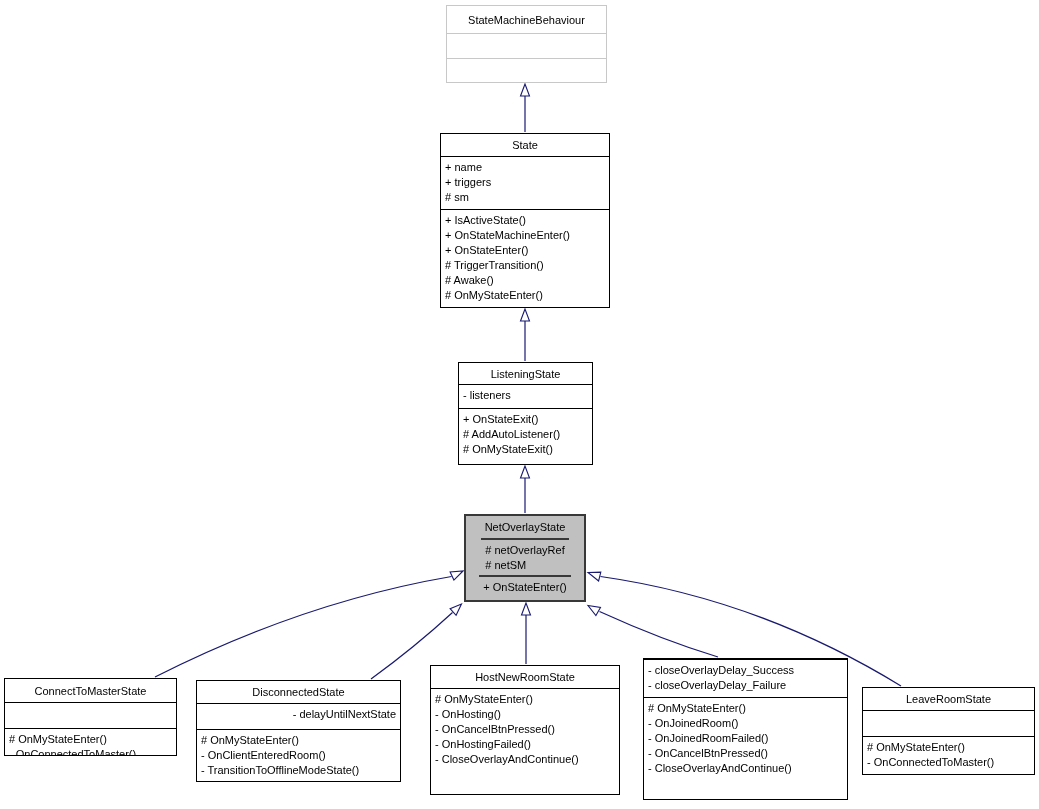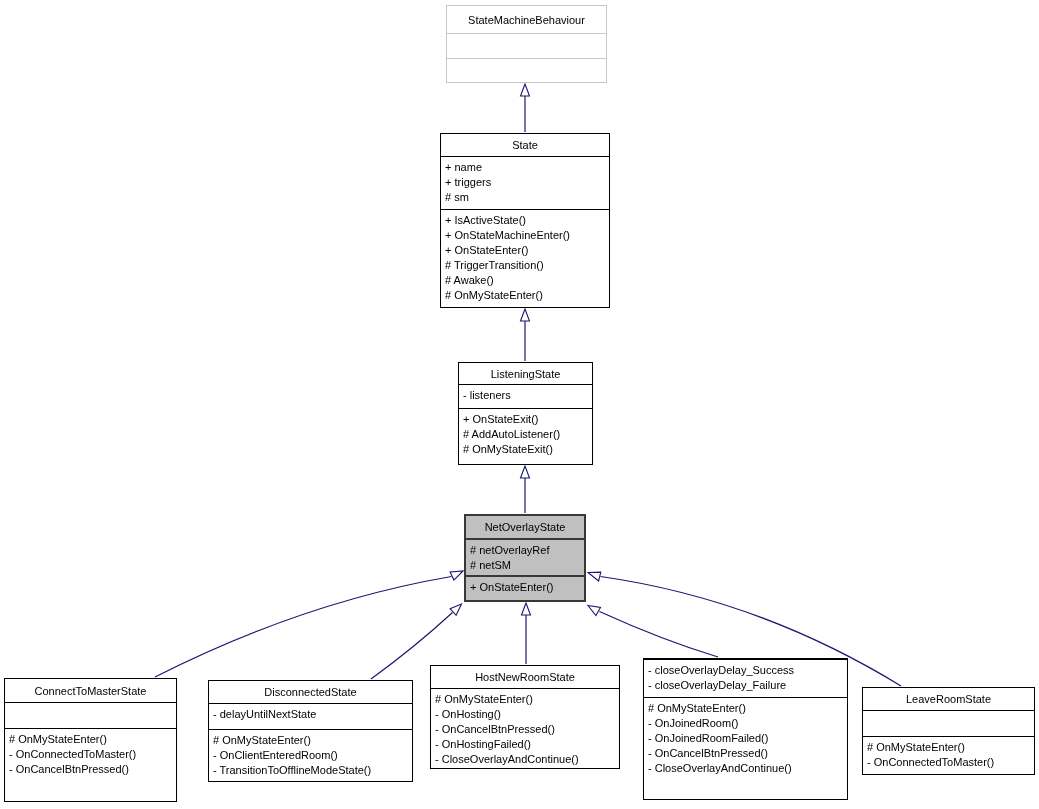--- a/index.html
+++ b/index.html
@@ -66,33 +66,33 @@
   #box-smb .attrs { height: 25px; }
 
   #box-state        { left: 440px; top: 133px; width: 170px; height: 175px; justify-content: space-between; }
   #box-state .title { height: 22px; }
   #box-state .attrs { height: 53px; }
 
   #box-listening        { left: 458px; top: 362px; width: 135px; height: 103px; }
   #box-listening .title { height: 21px; }
   #box-listening .attrs { height: 24px; }
 
-  #box-netoverlay        { left: 464px; top: 514px; width: 122px; height: 88px; }
+  #box-netoverlay        { left: 464px; top: 514px; width: 122px; height: 88px; align-items: center; }
   #box-netoverlay .title { height: 22px; }
   #box-netoverlay .attrs { height: 37px; }
 
-  #box-connect        { left: 4px; top: 678px; width: 173px; height: 124px; }
+  #box-connect        { left: 4px; top: 678px; width: 173px; height: 78px; }
   #box-connect .title { height: 23px; }
   #box-connect .attrs { height: 26px; }
 
-  #box-disconnected        { left: 208px; top: 680px; width: 205px; height: 102px; }
+  #box-disconnected        { left: 196px; top: 680px; width: 205px; height: 102px; }
   #box-disconnected .title { height: 22px; }
-  #box-disconnected .attrs { height: 26px; }
-
-  #box-host        { left: 430px; top: 665px; width: 190px; height: 104px; }
+  #box-disconnected .attrs { height: 26px; text-align: right; }
+
+  #box-host        { left: 430px; top: 665px; width: 190px; height: 130px; }
   #box-host .title { height: 22px; }
   #box-host .attrs { height: 25px; }
 
   #box-join        { left: 643px; top: 658px; width: 205px; height: 142px; }
   #box-join .title { height: 23px; }
   #box-join .attrs { height: 38px; }
 
   #box-leave        { left: 862px; top: 687px; width: 173px; height: 88px; }
   #box-leave .title { height: 22px; }
   #box-leave .attrs { height: 26px; }

